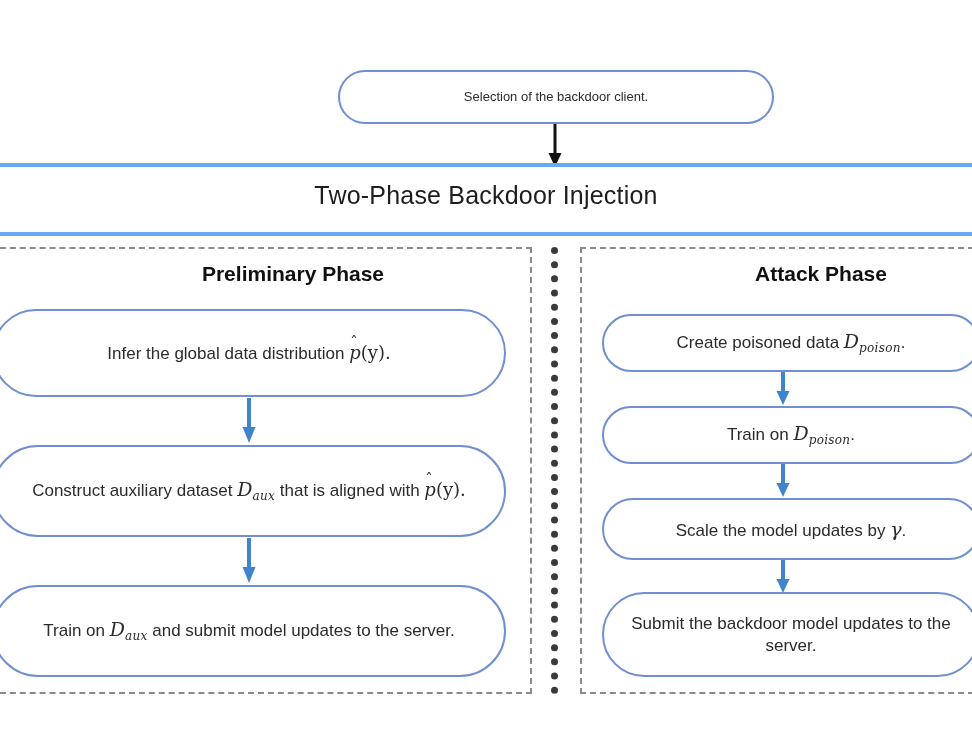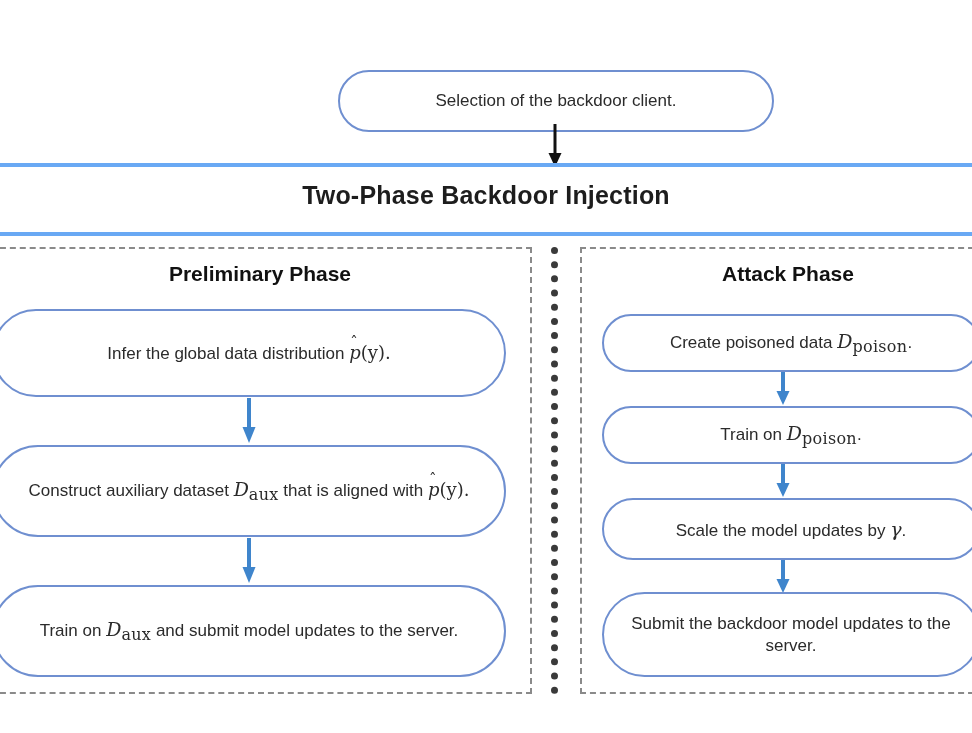--- a/index.html
+++ b/index.html
@@ -31,22 +31,22 @@
     font-size: 17px;
     color: #2b2b2b;
     padding: 2px 14px;
   }
 
   
   #entry-box {
     left: 338px;
     top: 70px;
     width: 436px;
-    height: 62px;
-    font-size: 17px;
+    height: 54px;
+    font-size: 13px;
   }
 
   
   #entry-arrow {
     position: absolute;
     left: 548px;
     top: 124px;
     width: 14px;
     height: 44px;
   }
@@ -62,21 +62,21 @@
   #rule-top    { top: 163px; }
   #rule-bottom { top: 232px; }
 
   #banner-title {
     position: absolute;
     left: 0;
     top: 181px;
     width: 972px;
     text-align: center;
     font-size: 25px;
-    font-weight: 700;
+    font-weight: 400;
     color: #1d1d1d;
     letter-spacing: .2px;
   }
 
   
   .panel {
     position: absolute;
     box-sizing: border-box;
     border: 2px dashed #8a8a8a;
     background: transparent;
@@ -104,20 +104,21 @@
     border-left: 7px dotted #3a3a3a;
   }
 
   .phase-heading {
     position: absolute;
     top: 262px;
     font-size: 21px;
     font-weight: bold;
     color: #111111;
     text-align: center;
+    margin-left: 33px;
   }
   #heading-left  { left: 0px;   width: 520px; }
   #heading-right { left: 602px; width: 372px; }
 
   
   .left-box  { left: -8px; width: 514px; }
   .right-box { left: 602px; width: 378px; }
 
   
   .connector {
@@ -127,21 +128,22 @@
   .connector svg { display: block; }
 
   
   .mi {
     font-family: "DejaVu Serif", "Liberation Serif", serif;
     font-style: italic;
     font-size: 19px;
   }
   .mi-sub {
     font-family: "DejaVu Serif", "Liberation Serif", serif;
-    font-size: 16px;
+    font-style: italic;
+    font-size: 12px;
     vertical-align: sub;
     letter-spacing: .3px;
   }
   .mi-hat {
     font-family: "DejaVu Serif", "Liberation Serif", serif;
     font-style: italic;
     font-size: 18px;
     position: relative;
   }
   .mi-hat::after {

